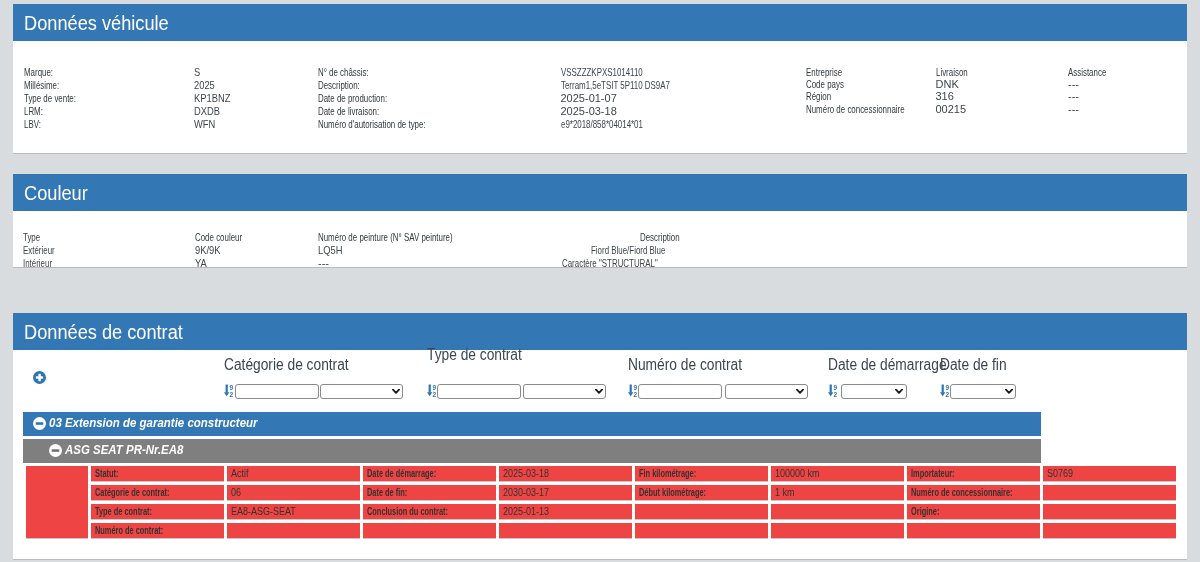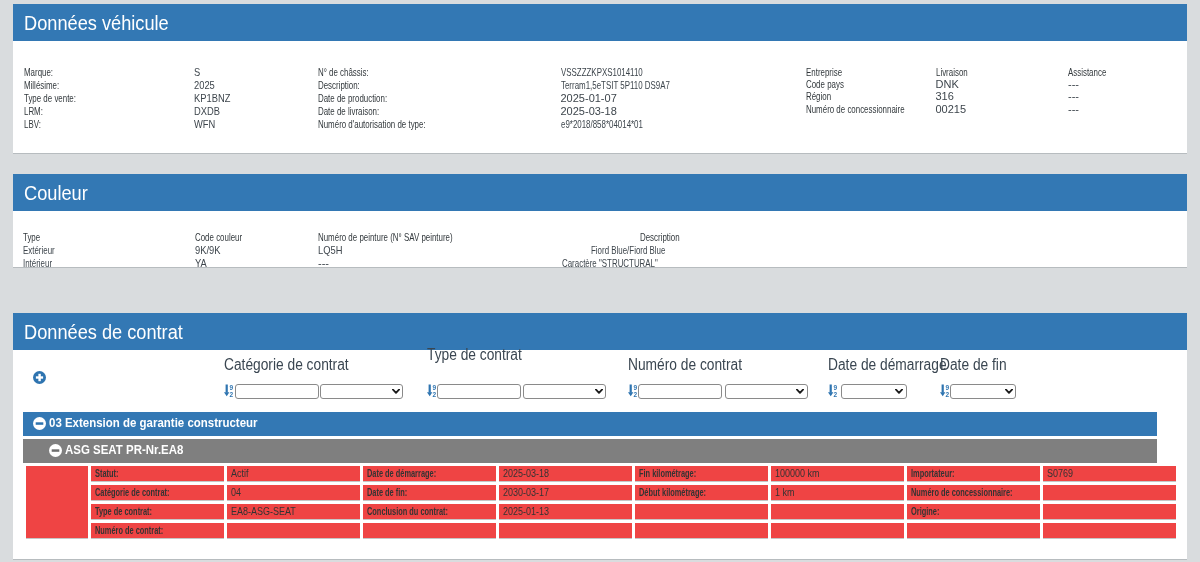--- a/index.html
+++ b/index.html
@@ -12,21 +12,21 @@
   .col{line-height:13px;} .ln{height:1lh;line-height:inherit;white-space:nowrap;}
   .ln span{display:inline-block;transform-origin:0 50%;}
   .b{font-weight:normal;color:#32383c;}
   .s72{transform:scaleX(0.72);}
   .s85{transform:scaleX(0.85);}
   .flab{position:absolute;font-size:16px;line-height:12px;color:#3a4651;white-space:nowrap;}
   .flab span{display:inline-block;transform:scaleX(0.86);transform-origin:0 50%;}
   .sorti{top:71px;}
   .inp,.sel{top:70.5px;height:13px;border:1px solid #8a8a8a;border-radius:3px;background:#fff;}
   .sel svg{position:absolute;right:2.5px;top:4.5px;}
-  .gbar{position:absolute;left:10px;width:1134px;height:24px;color:#fff;}
+  .gbar{position:absolute;left:10px;width:1018px;height:24px;color:#fff;font-style:italic;}
   .cmin{position:absolute;left:9.5px;top:4.5px;}
   .gtxt{position:absolute;left:26px;top:4.5px;font-size:13.5px;line-height:14px;font-weight:bold;white-space:nowrap;}
   .gtxt span{display:inline-block;transform:scaleX(0.85);transform-origin:0 50%;}
   .ctab{position:absolute;left:10px;top:149.5px;width:1156px;
     border-collapse:separate;border-spacing:3px;table-layout:fixed;}
   .ctab td{background:#ef4444;height:15px;padding:0;font-size:10px;color:#333;
     border-bottom:1px solid #c6c6c6;overflow:hidden;white-space:nowrap;vertical-align:middle;}
   .ctab td div{margin-left:4px;display:inline-block;white-space:nowrap;}
   .ctab td.l div{font-weight:bold;transform:scaleX(0.74);transform-origin:0 50%;}
   .ctab td.v div{transform:scaleX(0.9);transform-origin:0 50%;}
@@ -217,21 +217,21 @@
           <td class="v"><div>Actif</div></td>
       <td class="l"><div>Date de démarrage:</div></td>
           <td class="v"><div>2025-03-18</div></td>
       <td class="l"><div>Fin kilométrage:</div></td>
           <td class="v"><div>100000 km</div></td>
       <td class="l"><div>Importateur:</div></td>
           <td class="v"><div>S0769</div></td>
     </tr>
     <tr>
       <td class="l"><div>Catégorie de contrat:</div></td>
-          <td class="v"><div>04</div></td>
+          <td class="v"><div>06</div></td>
       <td class="l"><div>Date de fin:</div></td>
           <td class="v"><div>2030-03-17</div></td>
       <td class="l"><div>Début kilométrage:</div></td>
           <td class="v"><div>1 km</div></td>
       <td class="l"><div>Numéro de concessionnaire:</div></td>
           <td class="v"></td>
     </tr>
     <tr>
       <td class="l"><div>Type de contrat:</div></td>
           <td class="v"><div>EA8-ASG-SEAT</div></td>

